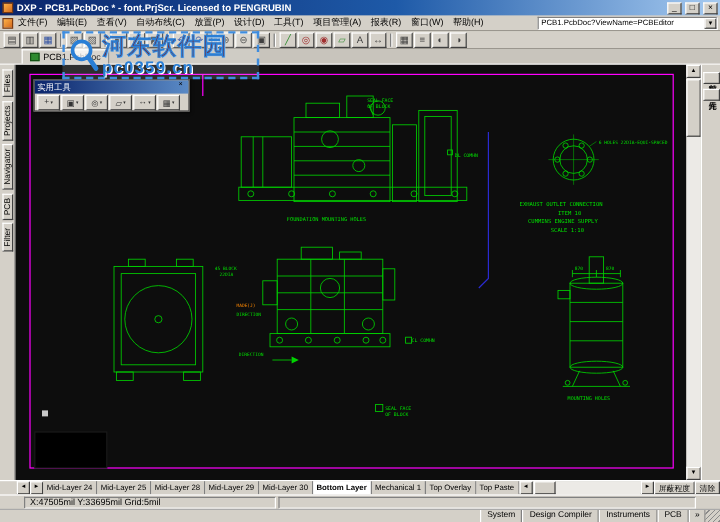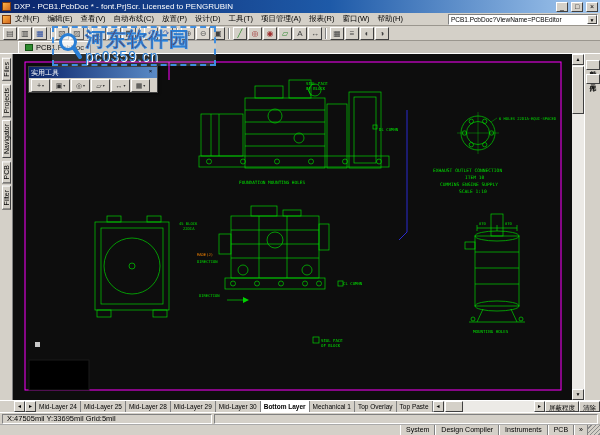--- a/index.html
+++ b/index.html
@@ -6,21 +6,21 @@
   html,body { width:600px; height:435px; overflow:hidden; }
   body { font-family:"Liberation Sans","DejaVu Sans",sans-serif; background:#d4d0c8; position:relative; color:#000; }
 
   .raised { border:1px solid; border-color:#fff #404040 #404040 #fff; background:#d4d0c8; }
 
   
   .titlebar { position:absolute; left:0; top:0; width:600px; height:13px;
     background:linear-gradient(90deg,#0a246a 0%,#1e5aa8 55%,#a6caf0 100%);
     display:flex; align-items:center; gap:3px; padding:0 2px; }
   .app-icon { width:9px; height:9px; background:linear-gradient(135deg,#ffb347,#d2691e); border:1px solid #7a3a10; flex:none; }
-  .titlebar .title { flex:1; color:#fff; font-size:8px; font-weight:normal; white-space:nowrap; overflow:hidden; }
+  .titlebar .title { flex:1; color:#fff; font-size:8px; font-weight:bold; white-space:nowrap; overflow:hidden; }
   .win-btn { width:12px; height:10px; font-size:7px; line-height:8px; text-align:center; flex:none; }
 
   
   .menubar { position:absolute; left:0; top:13px; width:600px; height:13px; background:#d4d0c8;
     display:flex; align-items:center; font-size:7.5px; padding:0 2px; border-bottom:1px solid #9a968e; }
   .menu-item { padding:1px 4px; white-space:nowrap; }
   .view-combo { margin-left:auto; width:150px; height:11px; background:#fff;
     border:1px solid; border-color:#808080 #fff #fff #808080; display:flex; align-items:center; flex:none; }
   .view-combo .val { flex:1; font-size:6.5px; padding-left:2px; white-space:nowrap; overflow:hidden; }
   .combo-arrow { width:10px; height:9px; font-size:5px; line-height:8px; text-align:center; flex:none; }
@@ -65,21 +65,21 @@
   .layer-tab { padding:1px 3px; height:11px; line-height:9px; border-right:1px solid #808080;
     white-space:nowrap; background:#d4d0c8; flex:none; }
   .layer-tab.active { background:#fff; font-weight:bold; }
   .hscroll { flex:1; min-width:36px; height:11px; position:relative; background:#eceae6; }
   .h-thumb { position:absolute; left:12px; top:0; width:18px; height:11px; }
   .hs-btn { position:absolute; top:0; width:11px; height:11px; font-size:5px; line-height:9px; text-align:center; }
   .mask-btn { padding:1px 3px; height:11px; line-height:9px; white-space:nowrap; font-size:6.5px; flex:none; }
 
   
   .status-row { position:absolute; left:0; top:412px; width:600px; height:12px; background:#d4d0c8;
-    display:flex; align-items:center; gap:2px; padding:0 2px; border-top:1px solid #fff; }
+    display:flex; align-items:center; gap:2px; padding:0 20px; border-top:1px solid #fff; }
   .status-cell { height:10px; border:1px solid; border-color:#808080 #fff #fff #808080;
     font-size:7.5px; line-height:8px; padding:0 4px; }
   .coords { width:210px; white-space:nowrap; }
   .panel-row { position:absolute; left:0; top:424px; width:600px; height:11px; background:#d4d0c8;
     display:flex; align-items:center; justify-content:flex-end; font-size:7px; border-top:1px solid #aaa; }
   .panel-btn { padding:0 5px; height:11px; line-height:10px; border-left:1px solid #fff; border-right:1px solid #808080; white-space:nowrap; }
   .more-btn { padding:0 4px; }
   .grip { width:12px; height:11px; background:repeating-linear-gradient(135deg,#d4d0c8 0 2px,#8a8a8a 2px 3px); }
 
   
@@ -94,21 +94,21 @@
   .fp-glyph { font-size:7px; color:#333; }
   .caret { font-size:4px; color:#333; }
 
   
   .watermark { position:absolute; left:52px; top:26px; width:164px; height:40px; z-index:40;
     border:2px dashed #3f8ddf; background:rgba(255,255,255,0.14);
     display:flex; align-items:center; gap:2px; padding:1px 3px; }
   .wm-text { display:flex; flex-direction:column; line-height:1; }
   .wm-line1 { font-size:20px; font-weight:normal; color:#7f1d1d; -webkit-text-stroke:1px #2a7fd6;
     letter-spacing:1px; text-shadow:1px 1px 0 #9cc6ee; white-space:nowrap; }
-  .wm-line2 { font-size:14px; font-weight:normal; color:#2a7fd6; letter-spacing:1px;
+  .wm-line2 { font-size:14px; font-weight:bold; color:#2a7fd6; letter-spacing:1px;
     text-shadow:1px 1px 0 #fff; white-space:nowrap; }
 </style>
 </head>
 <body>
 
 <div class="titlebar">
   <div class="app-icon"></div>
   <div class="title">DXP - PCB1.PcbDoc * - font.PrjScr. Licensed to PENGRUBIN</div>
   <div class="win-btn raised">_</div>
   <div class="win-btn raised">□</div>

